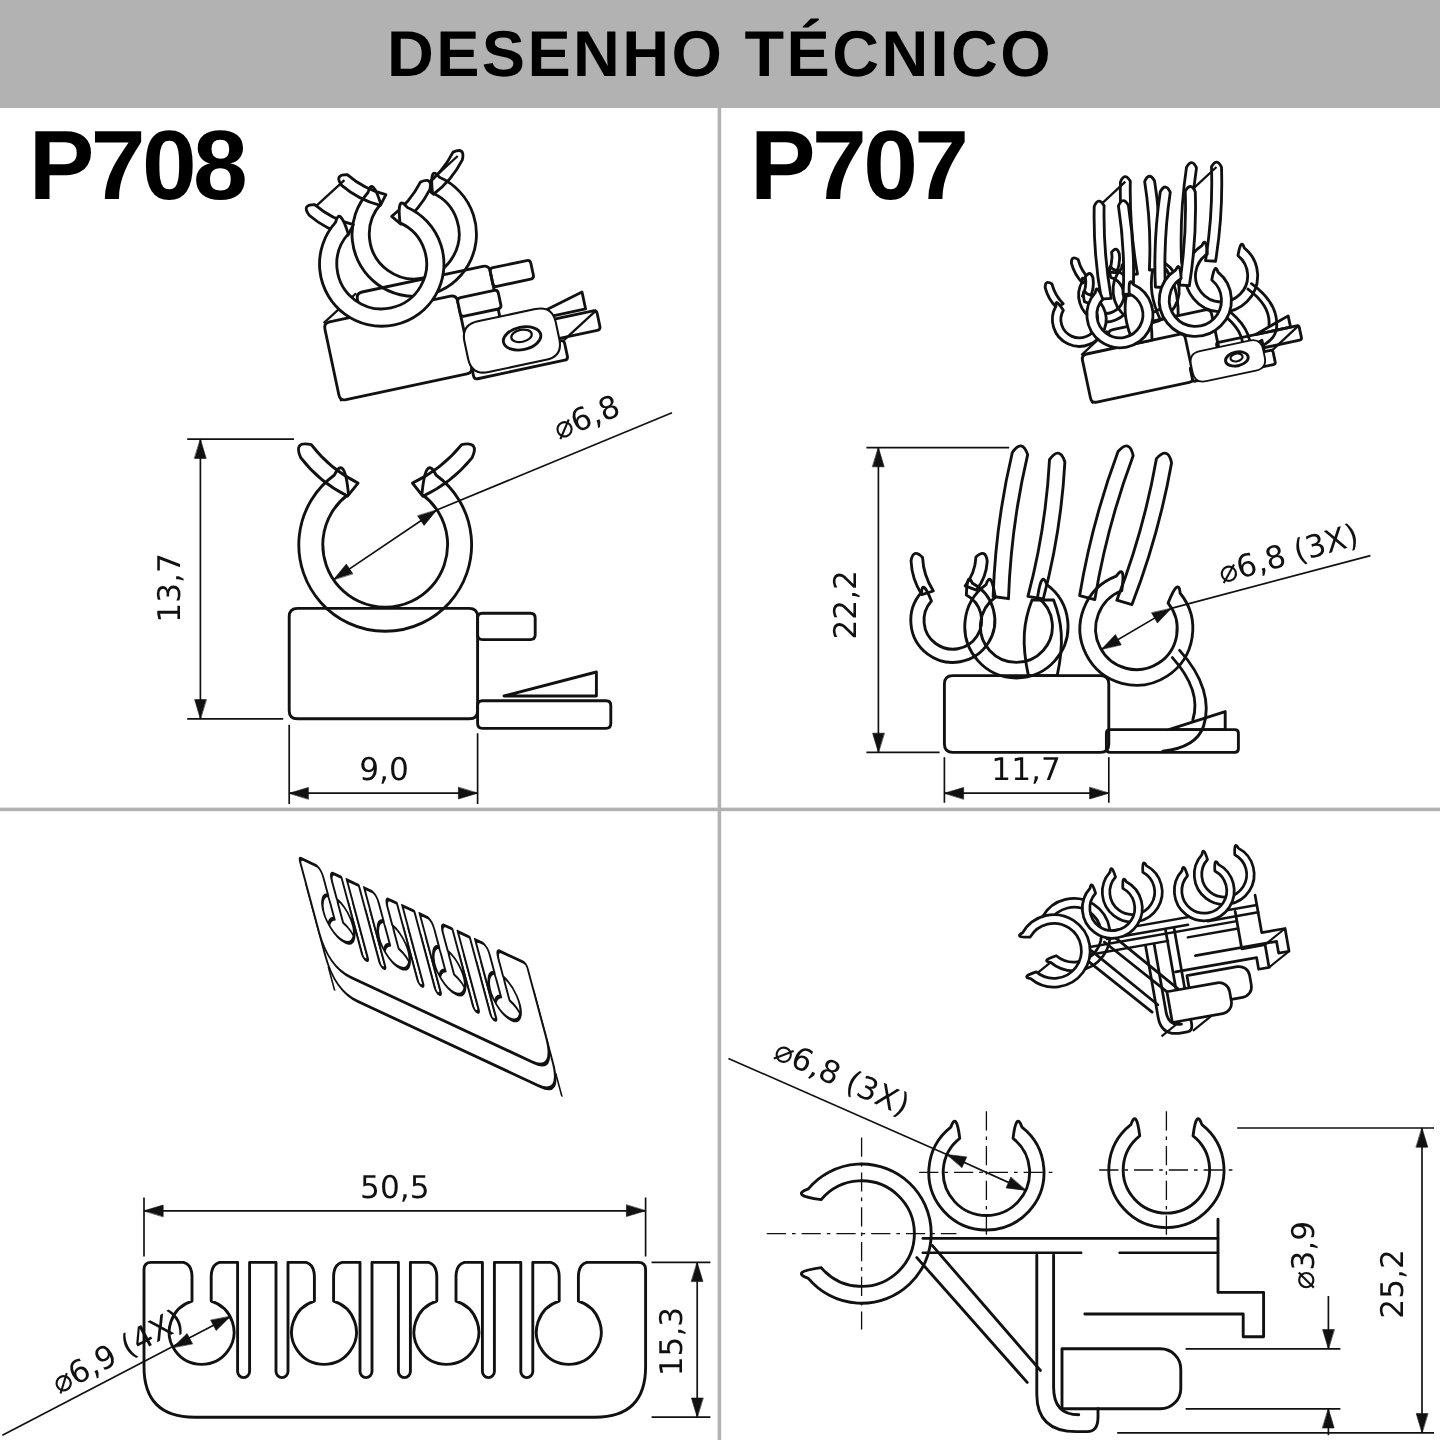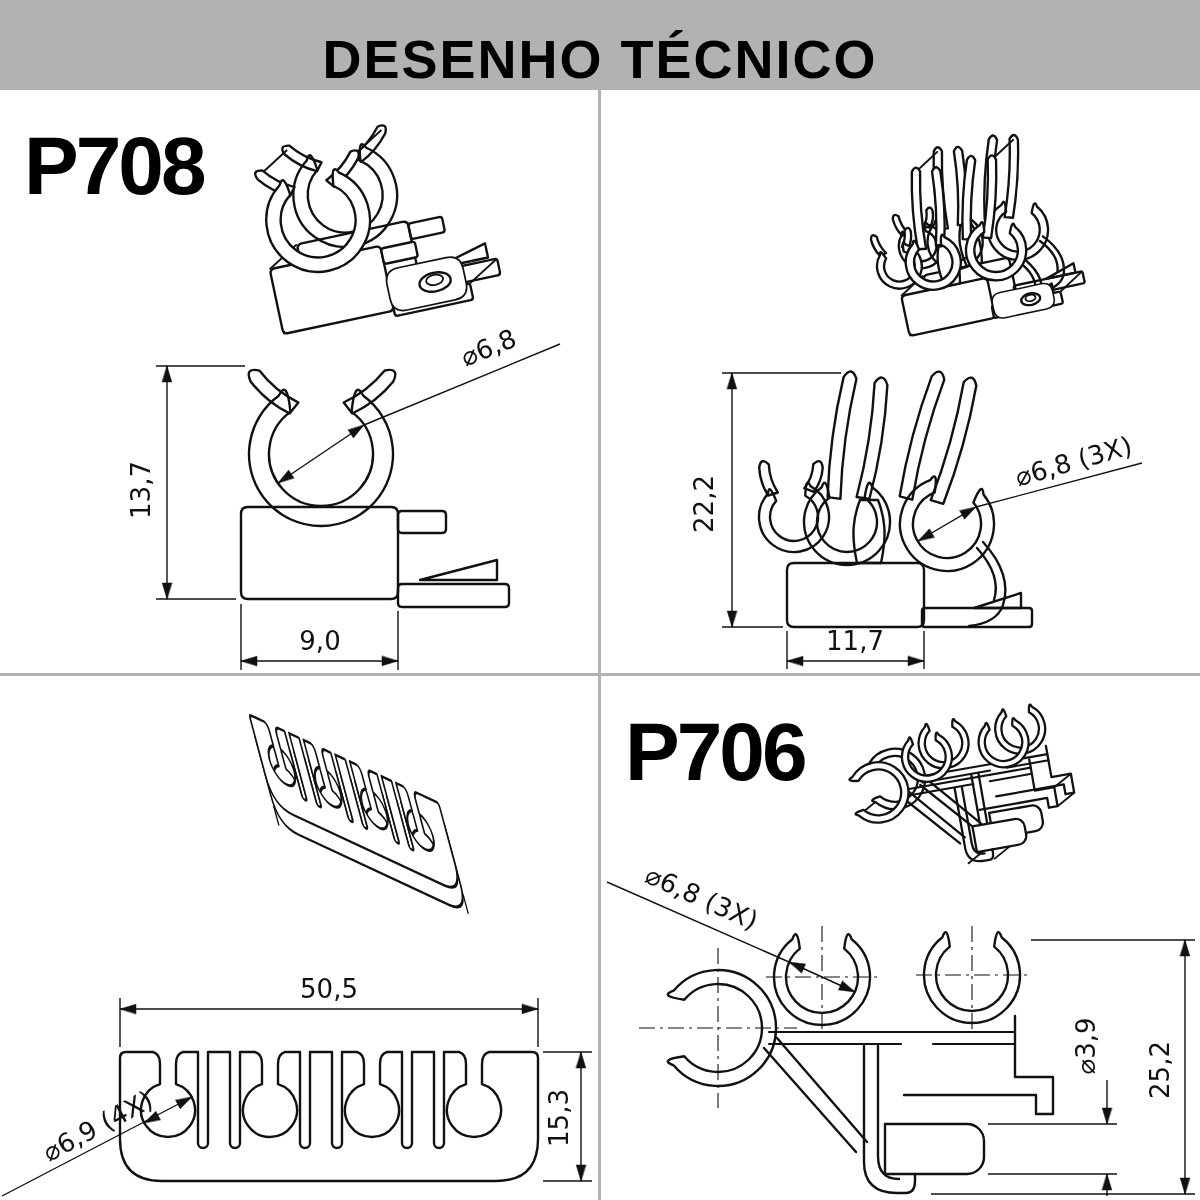--- a/index.html
+++ b/index.html
@@ -1,21 +1,21 @@
 <!DOCTYPE html>
 <html><head>
 <meta charset="utf-8">
 <style>
   html,body{margin:0;padding:0;background:#ffffff;width:1200px;height:1200px;overflow:hidden;}
   .sheet{width:1200px;height:1200px;position:relative;font-family:"Liberation Sans","DejaVu Sans",sans-serif;}
-  .header{width:1200px;height:90px;background:#b2b2b2;display:flex;align-items:flex-end;justify-content:center;}
+  .header{width:1200px;height:90px;background:#b2b2b2;display:flex;align-items:center;justify-content:center;}
   .header h1{margin:0;font-size:54px;font-weight:bold;letter-spacing:2px;color:#000;font-family:"Liberation Sans","DejaVu Sans",sans-serif;}
   .grid{width:1200px;height:1110px;display:grid;grid-template-columns:598px 599px;grid-template-rows:583px 524px;gap:3px;background:#b2b2b2;}
   .panel{background:#ffffff;position:relative;overflow:hidden;}
-  .code{position:absolute;left:24px;top:35px;font-size:82px;font-weight:bold;letter-spacing:-3px;color:#000;line-height:1;}
+  .code{position:absolute;left:24px;top:8px;font-size:82px;font-weight:bold;letter-spacing:-3px;color:#000;line-height:1;}
   svg.art{position:absolute;left:0;top:0;width:100%;height:100%;}
   text.dim{font-family:"DejaVu Sans",sans-serif;font-size:26px;fill:#111111;}
 </style>
 </head>
 <body>
 
 <div class="sheet">
 
   <div class="header">
     <h1>DESENHO TÉCNICO</h1>
@@ -171,20 +171,21 @@
             <path d="M 323 571 L 307.0 575.8 L 307.0 566.2 Z" fill="#111111" stroke="#111111" stroke-width="0.5" stroke-linejoin="round" stroke-linecap="round"></path>
             <line x1="317" y1="451" x2="375" y2="417" stroke="#111111" stroke-width="1.4"></line>
             <path d="M 317 451 L 328.5 438.8 L 333.3 447.2 Z" fill="#111111" stroke="#111111" stroke-width="0.5" stroke-linejoin="round" stroke-linecap="round"></path>
             <path d="M 375 417 L 363.5 429.2 L 358.7 420.8 Z" fill="#111111" stroke="#111111" stroke-width="0.5" stroke-linejoin="round" stroke-linecap="round"></path>
             <line x1="375" y1="417" x2="541" y2="373" stroke="#111111" stroke-width="1.4"></line>
           </g>
         <text class="dim" text-anchor="middle" transform="translate(112,414) rotate(-90)">22,2</text>
         <text class="dim" text-anchor="middle" transform="translate(254,560)">11,7</text>
         <text class="dim" text-anchor="middle" transform="translate(475,380) rotate(-16)">⌀6,8 (3X)</text>
       </svg>
+      <div class="code">P707</div>
     </section>
 
     <section class="panel">
       <svg class="art" viewBox="0 0 598 524">
         <g id="iso709">
             <g transform="translate(356,128) rotate(25) skewX(40) scale(0.5,0.56) translate(-329,-440)">
               <g transform="translate(0,28)">
                 <path d="M 120 382 Q 120 376 126 376 L 153 376 Q 160 378 160 388 L 160 408.2 A 27 27 0 1 0 176 408.2 L 176 388 Q 176 378 183 376 L 198 376 L 198 467 A 5 5 0 0 0 208 467 L 208 376 L 230 376 L 230 467 A 5 5 0 0 0 240 467 L 240 376 L 255 376 Q 262 378 262 388 L 262 408.2 A 27 27 0 1 0 278 408.2 L 278 388 Q 278 378 285 376 L 300 376 L 300 467 A 5 5 0 0 0 310 467 L 310 376 L 332 376 L 332 467 A 5 5 0 0 0 342 467 L 342 376 L 357 376 Q 364 378 364 388 L 364 408.2 A 27 27 0 1 0 380 408.2 L 380 388 Q 380 378 387 376 L 402 376 L 402 467 A 5 5 0 0 0 412 467 L 412 376 L 434 376 L 434 467 A 5 5 0 0 0 444 467 L 444 376 L 459 376 Q 466 378 466 388 L 466 408.2 A 27 27 0 1 0 482 408.2 L 482 388 Q 482 378 489 376 L 532 376 Q 538 376 538 382 L 538 463 Q 538 505 496 505 L 162 505 Q 120 505 120 463 Z" fill="none" stroke="#111111" stroke-width="4.2" stroke-linejoin="round" stroke-linecap="round"></path>
               </g>
               <g>
@@ -289,17 +290,16 @@
             <line x1="387" y1="498" x2="516" y2="498" stroke="#111111" stroke-width="1.4"></line>
             <line x1="506" y1="404" x2="506" y2="448" stroke="#111111" stroke-width="1.4"></line>
             <path d="M 506 448 L 501.2 432.0 L 510.8 432.0 Z" fill="#111111" stroke="#111111" stroke-width="0.5" stroke-linejoin="round" stroke-linecap="round"></path>
             <line x1="506" y1="498" x2="506" y2="520" stroke="#111111" stroke-width="1.4"></line>
             <path d="M 506 498 L 510.8 514.0 L 501.2 514.0 Z" fill="#111111" stroke="#111111" stroke-width="0.5" stroke-linejoin="round" stroke-linecap="round"></path>
           </g>
         <text class="dim" text-anchor="middle" transform="translate(97,230) rotate(24)">⌀6,8 (3X)</text>
         <text class="dim" text-anchor="middle" transform="translate(494,370) rotate(-90)">⌀3,9</text>
         <text class="dim" text-anchor="middle" transform="translate(568,394) rotate(-90)">25,2</text>
       </svg>
-      <div class="code">P706</div>
     </section>
 
   </div>
 </div>
 
 </body></html>

